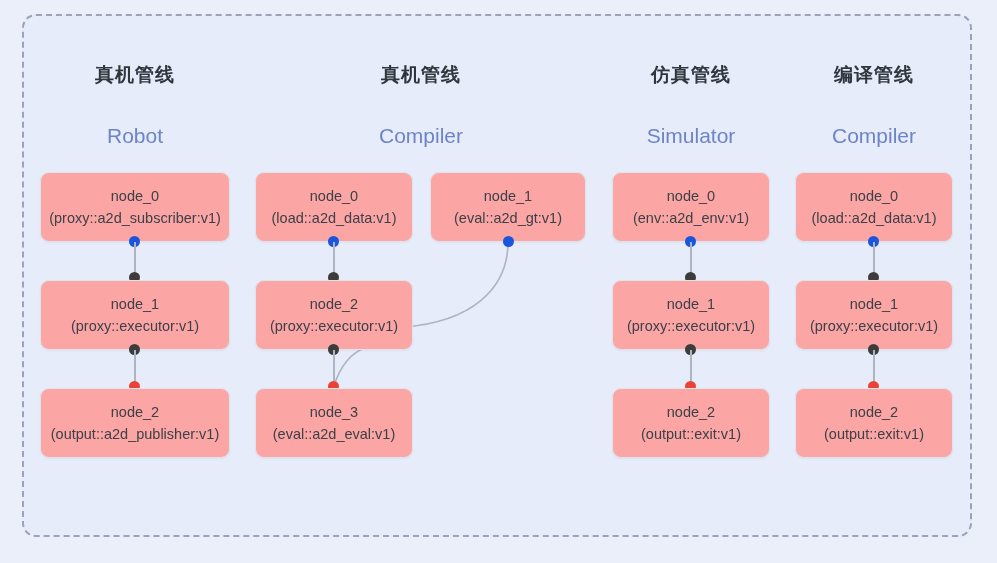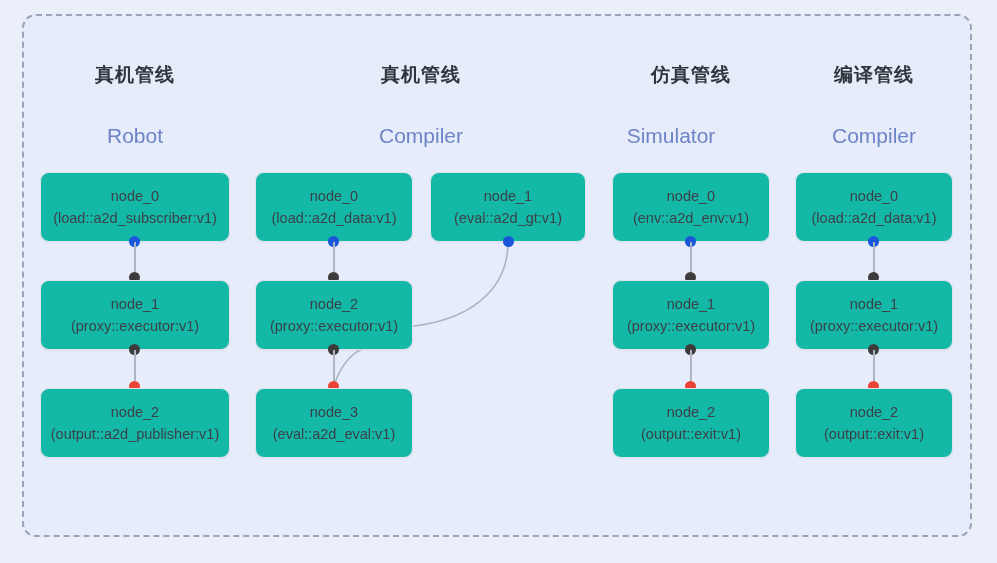--- a/index.html
+++ b/index.html
@@ -57,21 +57,21 @@
     font-size: 21px;
     font-weight: normal;
     color: #6d84c8;
     white-space: nowrap;
   }
 
   
   .node {
     position: absolute;
     box-sizing: border-box;
-    background: #14b8a6;
+    background: #fca5a5;
     border: 1px solid #dfe3ec;
     border-radius: 9px;
     box-shadow: 0 1px 2px rgba(60,70,110,0.06);
     display: flex;
     flex-direction: column;
     align-items: center;
     justify-content: center;
     padding: 4px 6px;
   }
   .node-title {
@@ -125,21 +125,21 @@
     <path d="M 508 242 C 508 290 470 322 404 327" fill="none" stroke="#aeb4c2" stroke-width="1.6"></path>
     <path d="M 365 348 C 352 352 340 366 334 386" fill="none" stroke="#aeb4c2" stroke-width="1.6"></path>
   </svg>
 
   <div class="column">
     <div class="col-title" style="left:40px; top:62px; width:190px;">真机管线</div>
     <div class="col-subtitle" style="left:40px; top:124px; width:190px;">Robot</div>
 
     <div class="node" style="left:40px; top:172px; width:190px; height:70px;">
       <div class="node-title">node_0</div>
-      <div class="node-sub">(load::a2d_subscriber:v1)</div>
+      <div class="node-sub">(proxy::a2d_subscriber:v1)</div>
     </div>
     <div class="port port-out" style="left:129px; top:236px;"></div>
     <div class="link-v" style="left:133.5px; top:242px; height:36px;"></div>
     <div class="port port-in" style="left:129px; top:272px;"></div>
 
     <div class="node" style="left:40px; top:280px; width:190px; height:70px;">
       <div class="node-title">node_1</div>
       <div class="node-sub">(proxy::executor:v1)</div>
     </div>
     <div class="port port-in" style="left:129px; top:344px;"></div>
@@ -179,21 +179,21 @@
     <div class="port port-term" style="left:328px; top:381px;"></div>
 
     <div class="node" style="left:255px; top:388px; width:158px; height:70px;">
       <div class="node-title">node_3</div>
       <div class="node-sub">(eval::a2d_eval:v1)</div>
     </div>
   </div>
 
   <div class="column">
     <div class="col-title" style="left:612px; top:62px; width:158px;">仿真管线</div>
-    <div class="col-subtitle" style="left:592px; top:124px; width:158px;">Simulator</div>
+    <div class="col-subtitle" style="left:612px; top:124px; width:158px;">Simulator</div>
 
     <div class="node" style="left:612px; top:172px; width:158px; height:70px;">
       <div class="node-title">node_0</div>
       <div class="node-sub">(env::a2d_env:v1)</div>
     </div>
     <div class="port port-out" style="left:685px; top:236px;"></div>
     <div class="link-v" style="left:689.5px; top:242px; height:36px;"></div>
     <div class="port port-in" style="left:685px; top:272px;"></div>
 
     <div class="node" style="left:612px; top:280px; width:158px; height:70px;">

